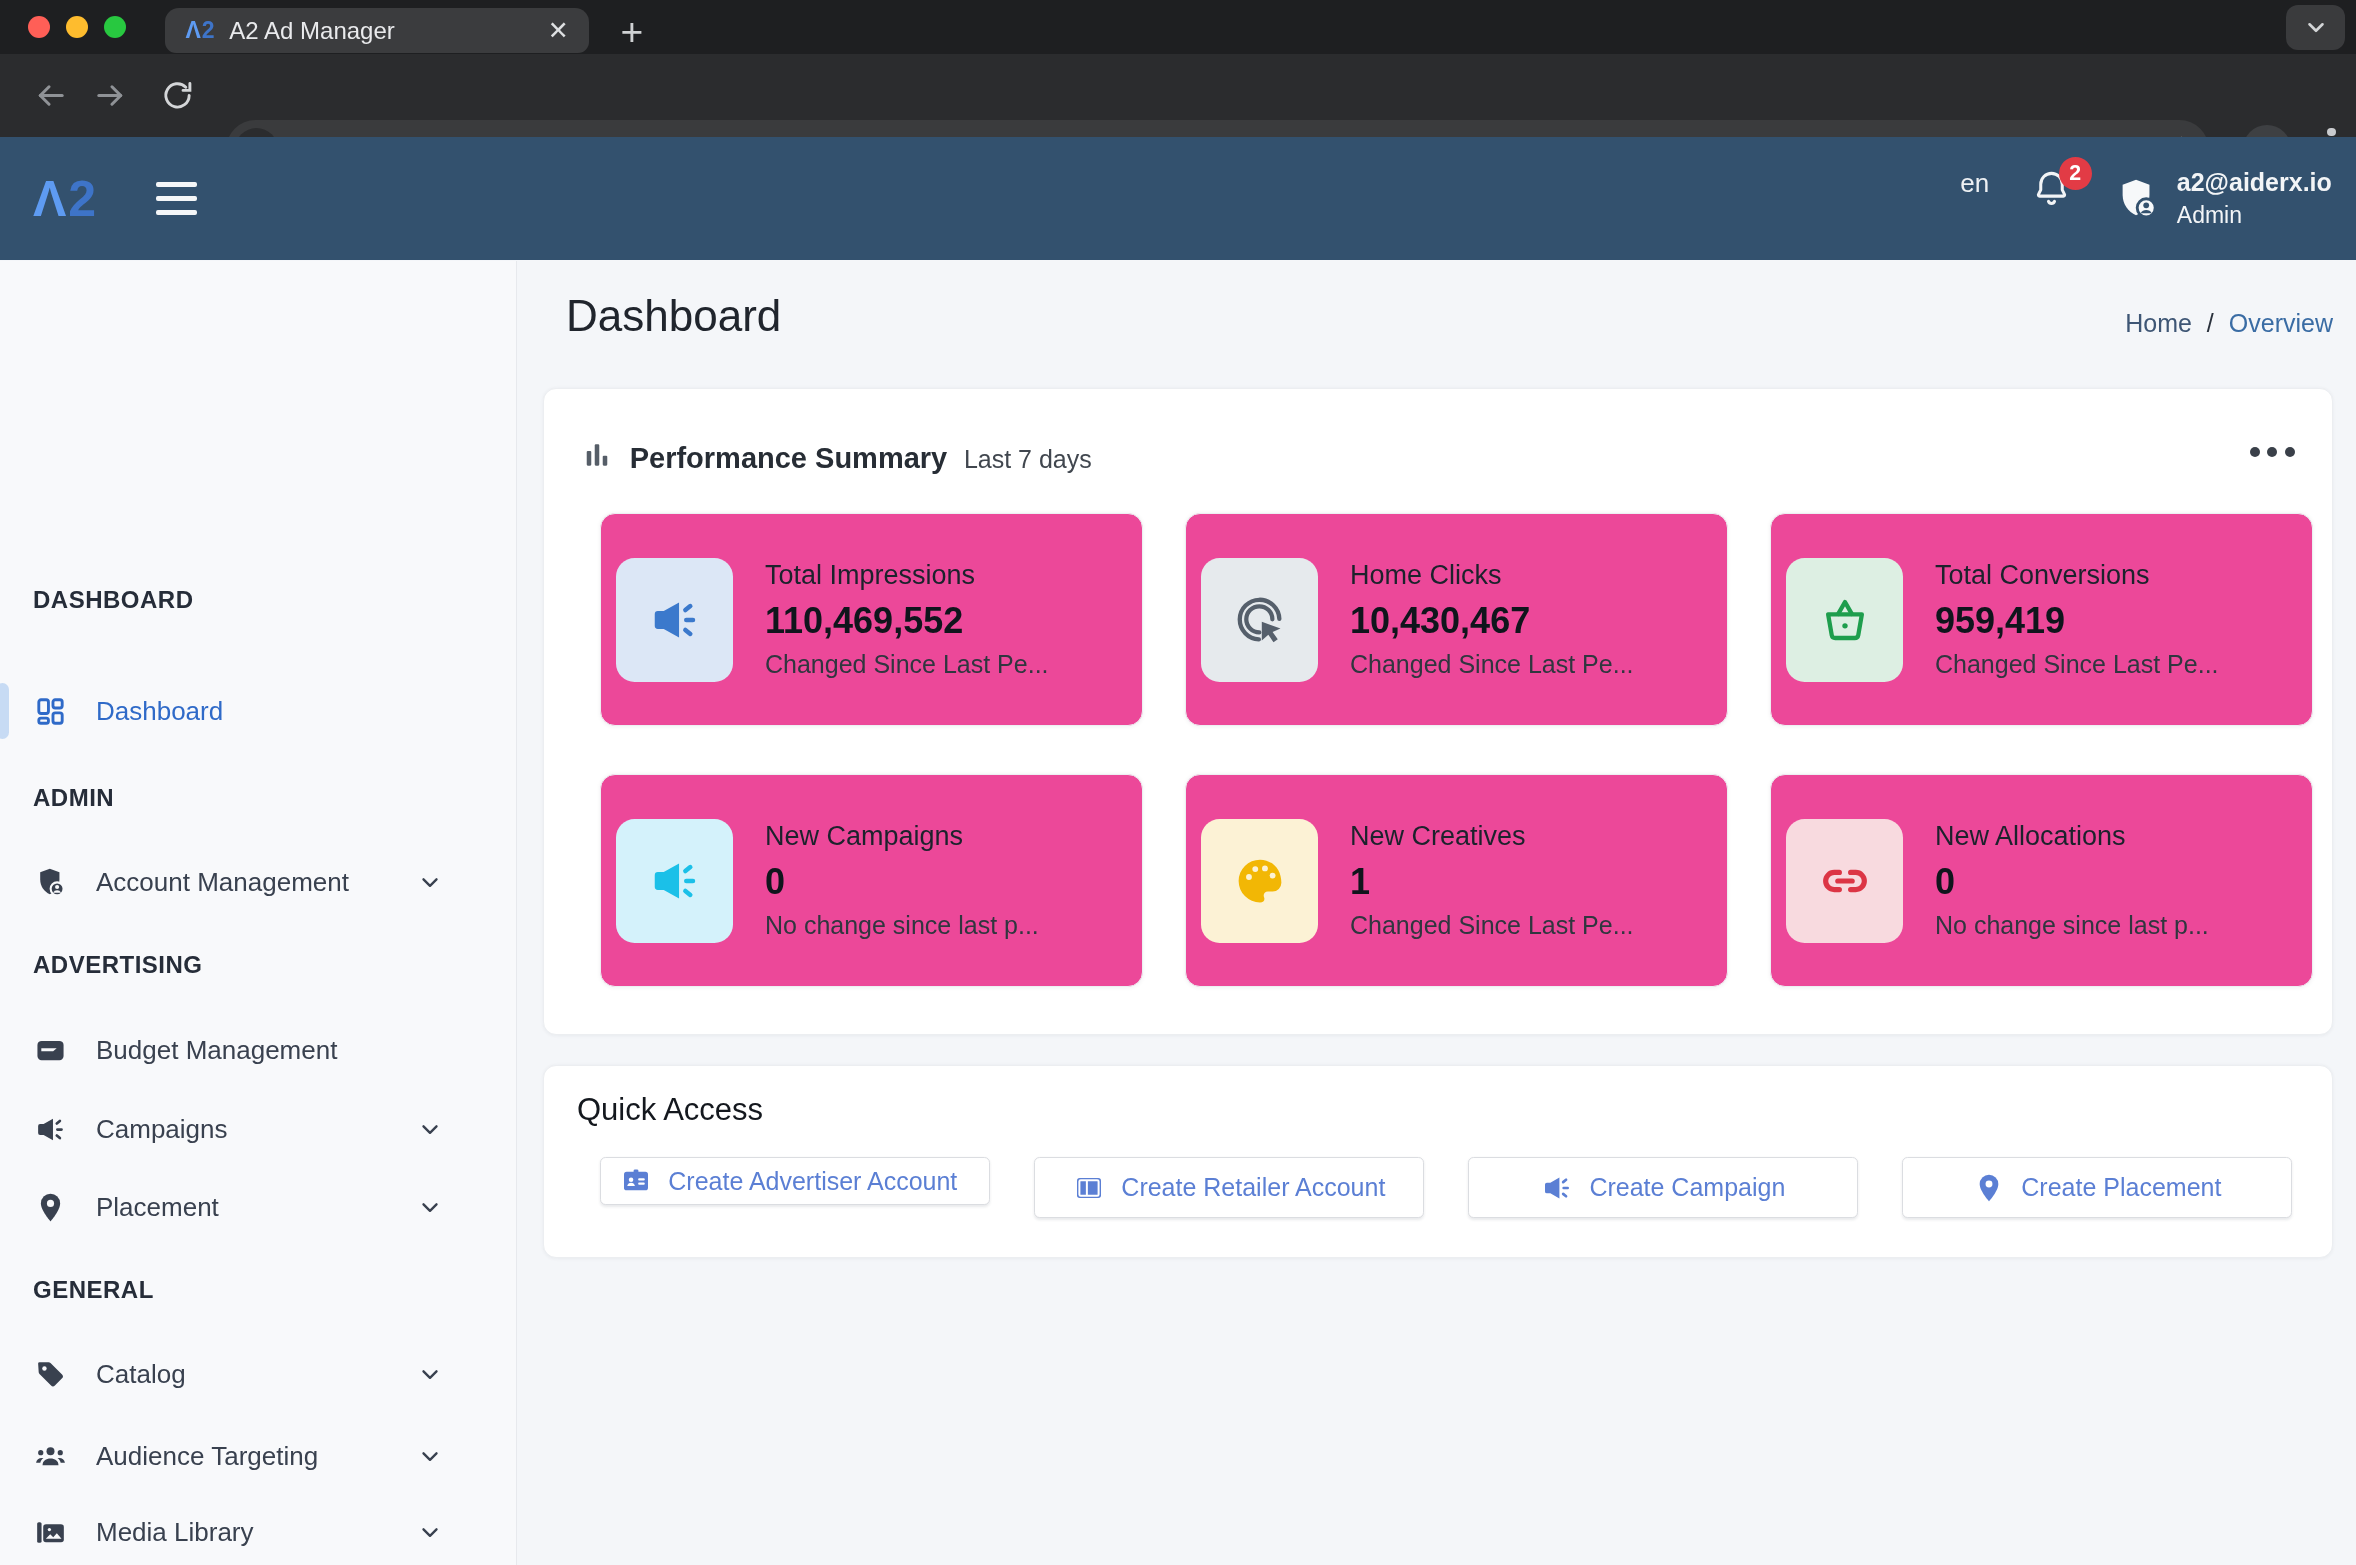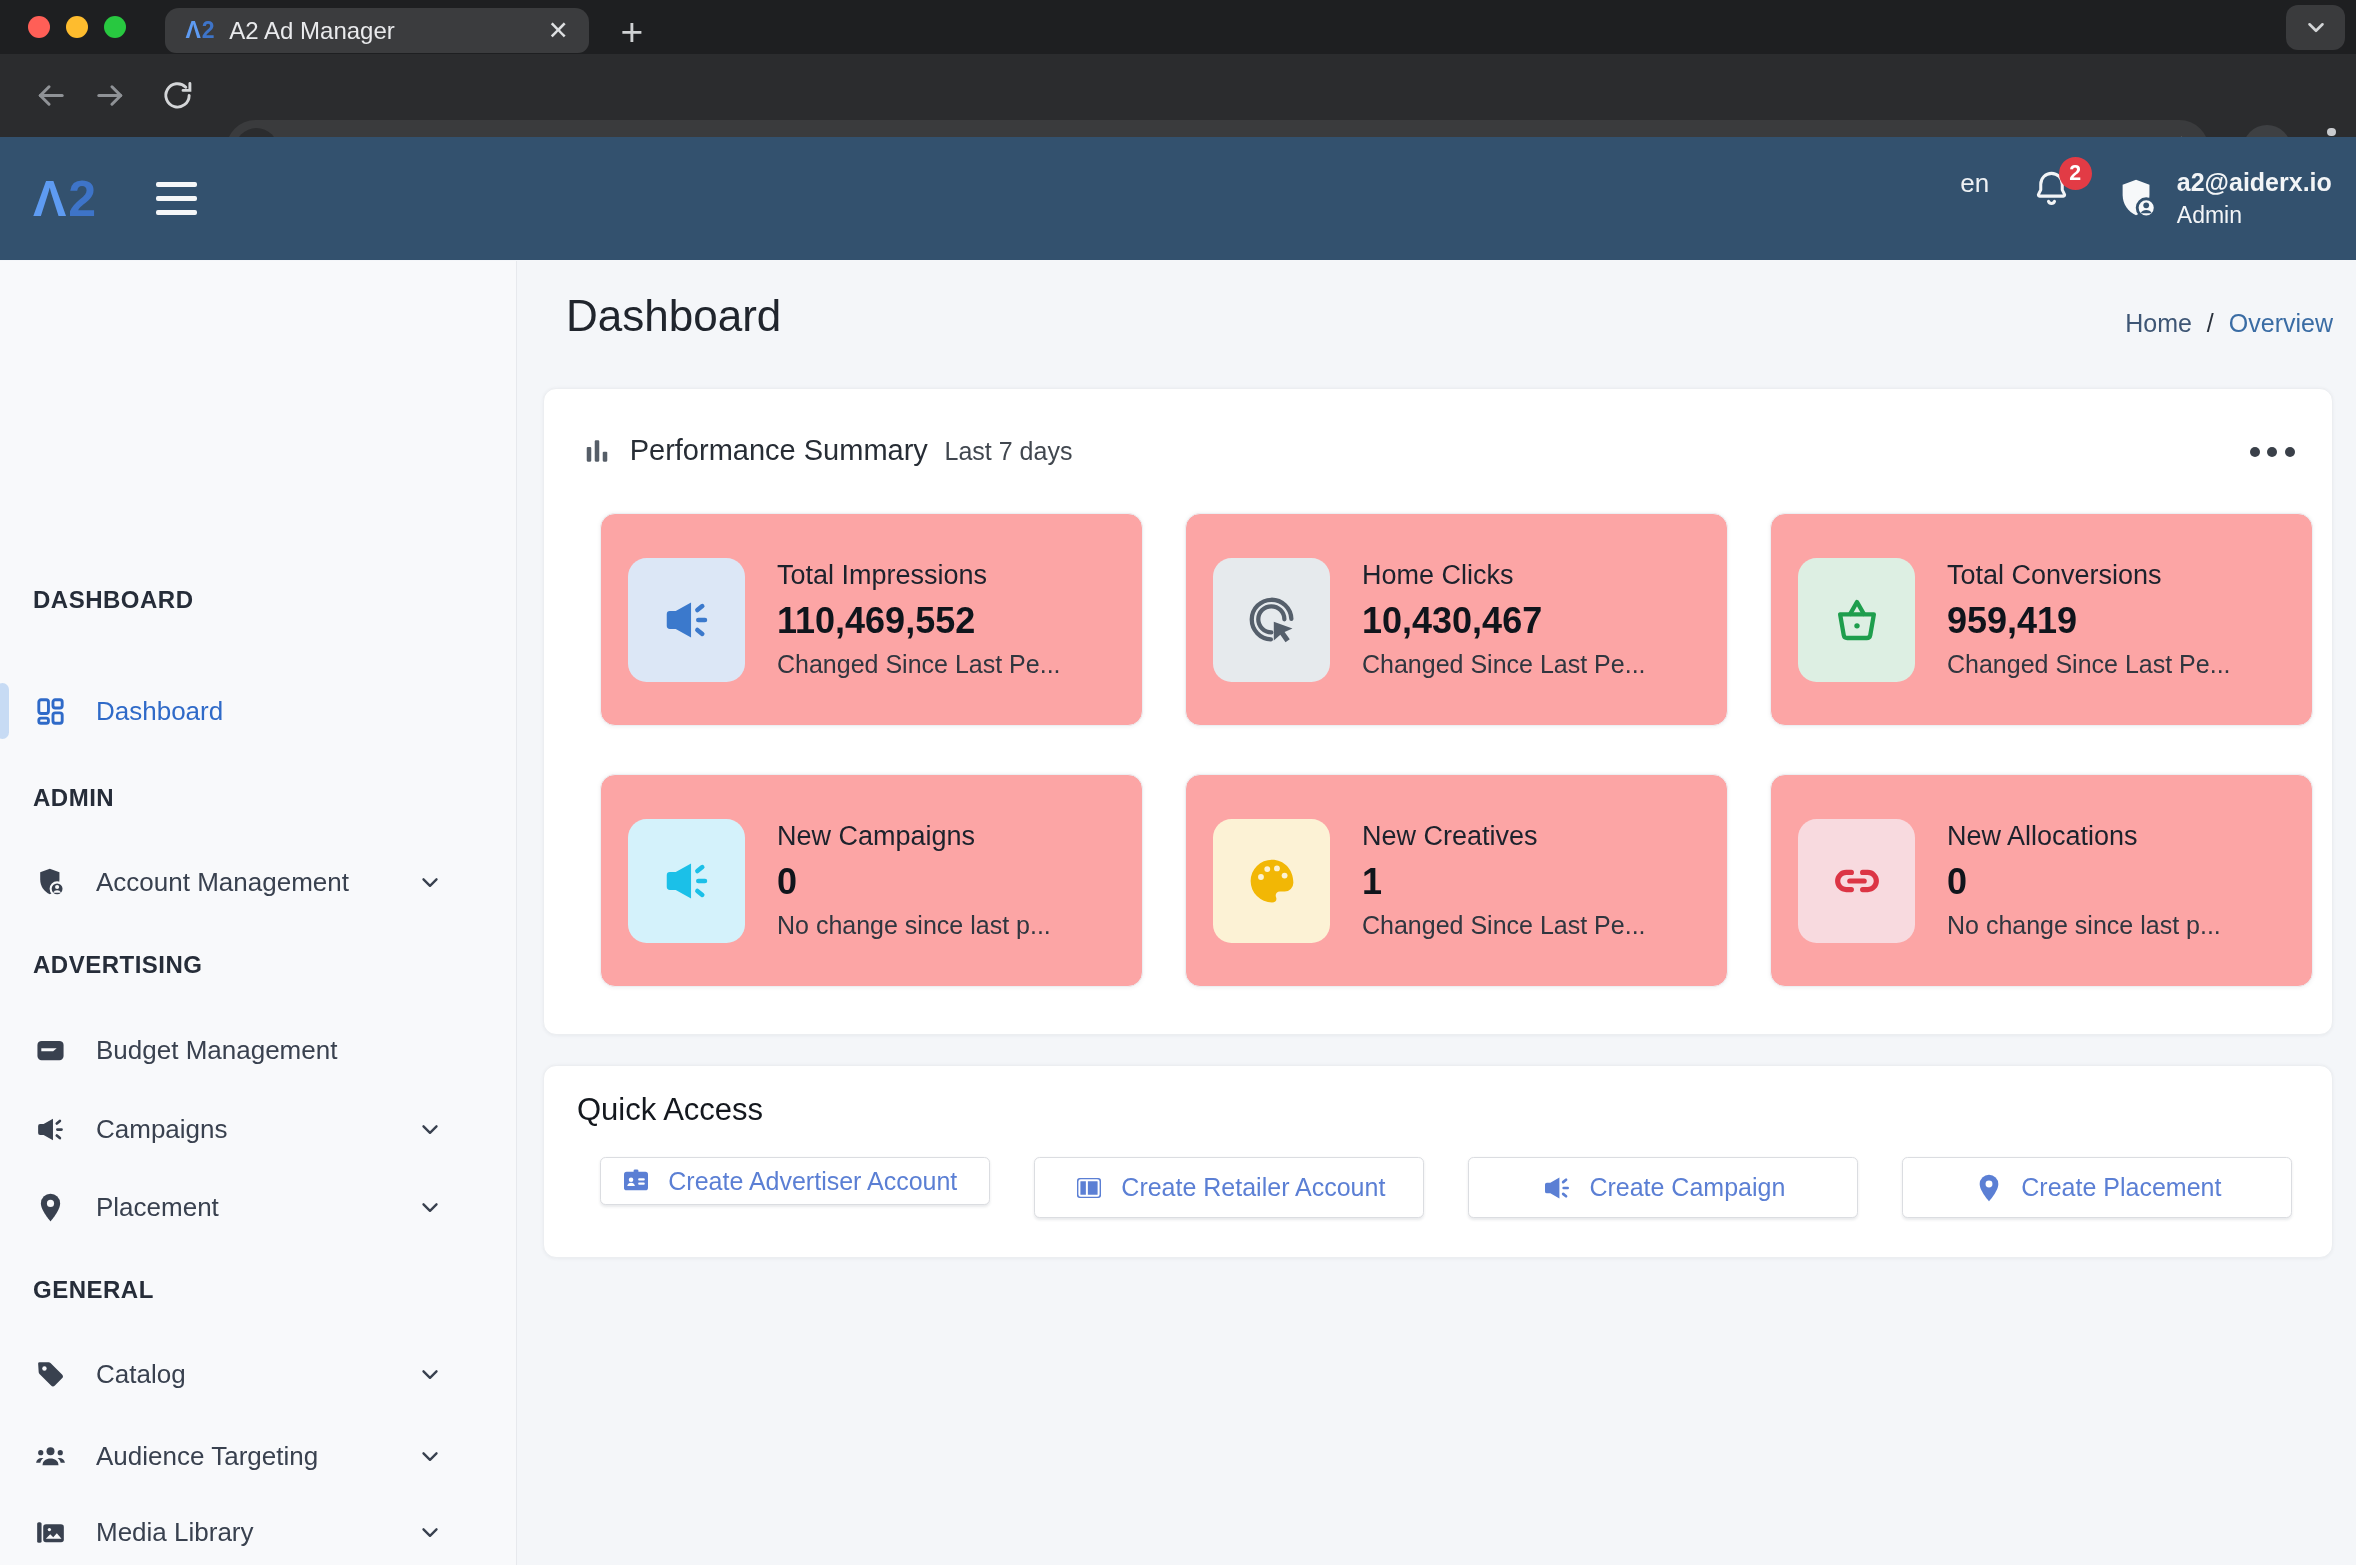--- a/index.html
+++ b/index.html
@@ -66,29 +66,29 @@
   
   .main { position:absolute; top:261px; left:519px; right:0; bottom:0; background:#F4F6F9; }
   .page-title { position:absolute; left:47px; top:30px; font-size:44px; font-weight:500; color:#20252D; }
   .crumbs { position:absolute; right:23px; top:48px; font-size:25px; display:flex; gap:15px; align-items:center; }
   .crumb-home { color:#3E5675; } .crumb-sep { color:#2A313C; } .crumb-cur { color:#3A6CA4; }
 
   .panel { position:absolute; left:24px; top:127px; width:1790px; height:647px; background:#fff;
            border:0.9px solid #ECEEF1; border-radius:13px; box-shadow:0 0.9px 3.7px rgba(20,30,50,.05); }
   .phead { position:absolute; left:37px; top:45px; display:flex; align-items:baseline; gap:16.7px; }
   .phead .picon { width:32px; height:32px; align-self:center; }
-  .ptitle { font-size:29px; font-weight:400; color:#272D35; }
+  .ptitle { font-size:29px; font-weight:700; color:#272D35;margin-top:8px; }
   .psub { font-size:25px; color:#41474F; }
   .hdots { position:absolute; right:37px; top:58px; display:flex; gap:7.4px; }
   .hdots span { width:10.2px; height:10.2px; border-radius:50%; background:#3A4049; }
 
   .grid { position:absolute; left:56px; top:124px; display:grid;
           grid-template-columns:repeat(3,543px); grid-auto-rows:213px; column-gap:42px; row-gap:48px; }
-  .scard { background:#fca5a5; border:0.9px solid #EDEFF2; border-radius:15px;
-           box-shadow:0 0.9px 4.6px rgba(25,35,55,.06); display:flex; align-items:center; padding:0 27px; gap:32px; }
+  .scard { background:#ec4899; border:0.9px solid #EDEFF2; border-radius:15px;
+           box-shadow:0 0.9px 4.6px rgba(25,35,55,.06); display:flex; align-items:center; padding:0 15px; gap:32px; }
   .tile { width:117px; height:124px; border-radius:18.6px; display:grid; place-items:center; flex:none; }
   .t-blue{background:#DCE7F6;color:#3B79CC;} .t-gray{background:#E6EAED;color:#555F6B;}
   .t-green{background:#DDEFE3;color:#1E9E4D;} .t-cyan{background:#D4F2FB;color:#1BC0E8;}
   .t-yellow{background:#FCF2D5;color:#F2B705;} .t-pink{background:#F8DADF;color:#DC3545;}
   .tile svg { width:54px; height:54px; }
   .sc-text { display:flex; flex-direction:column; gap:8.3px; min-width:0; }
   .sc-title { font-size:27px; color:#1C222C; }
   .sc-value { font-size:36px; font-weight:700; color:#10151C; }
   .sc-sub { font-size:25px; color:#30363F; white-space:nowrap; }
 

